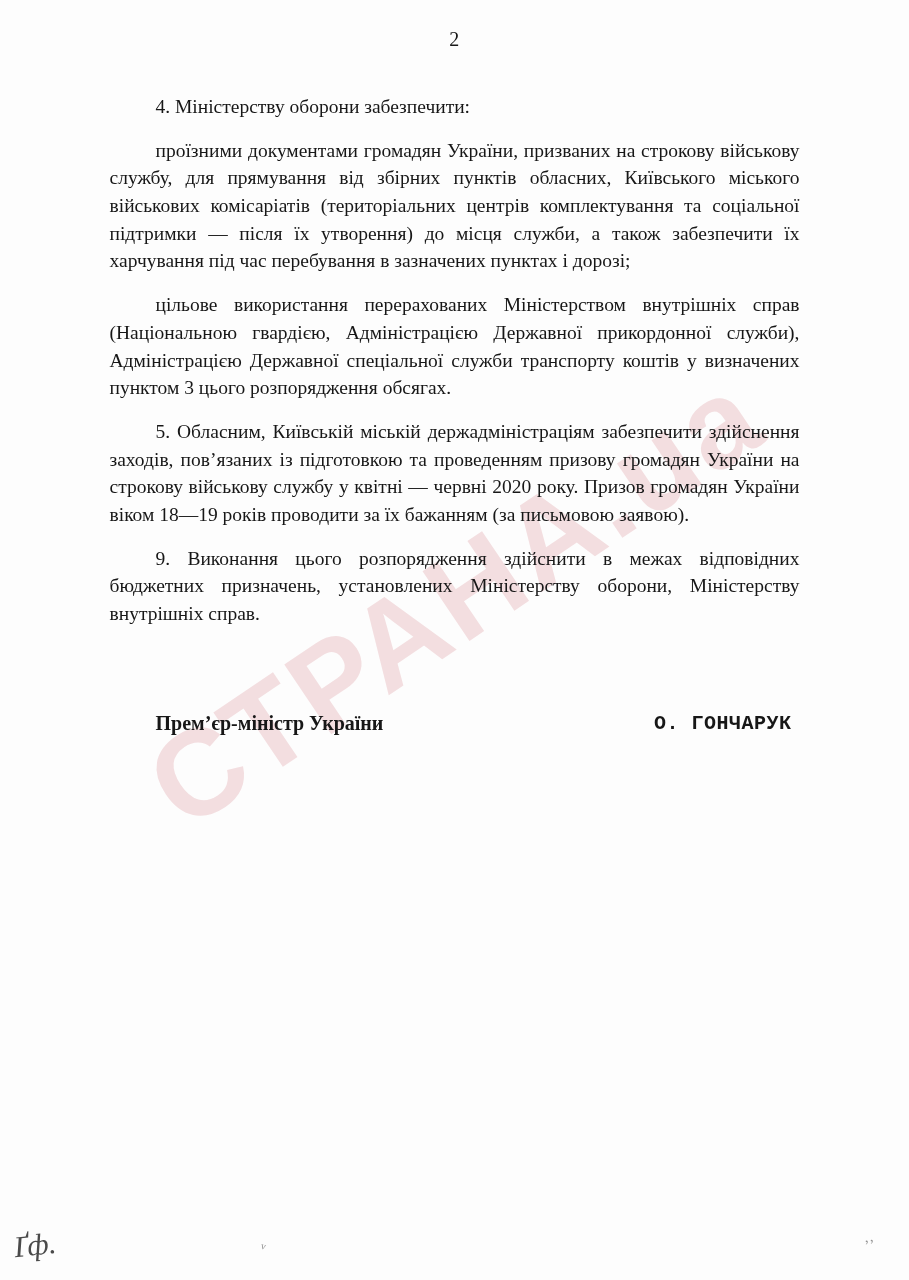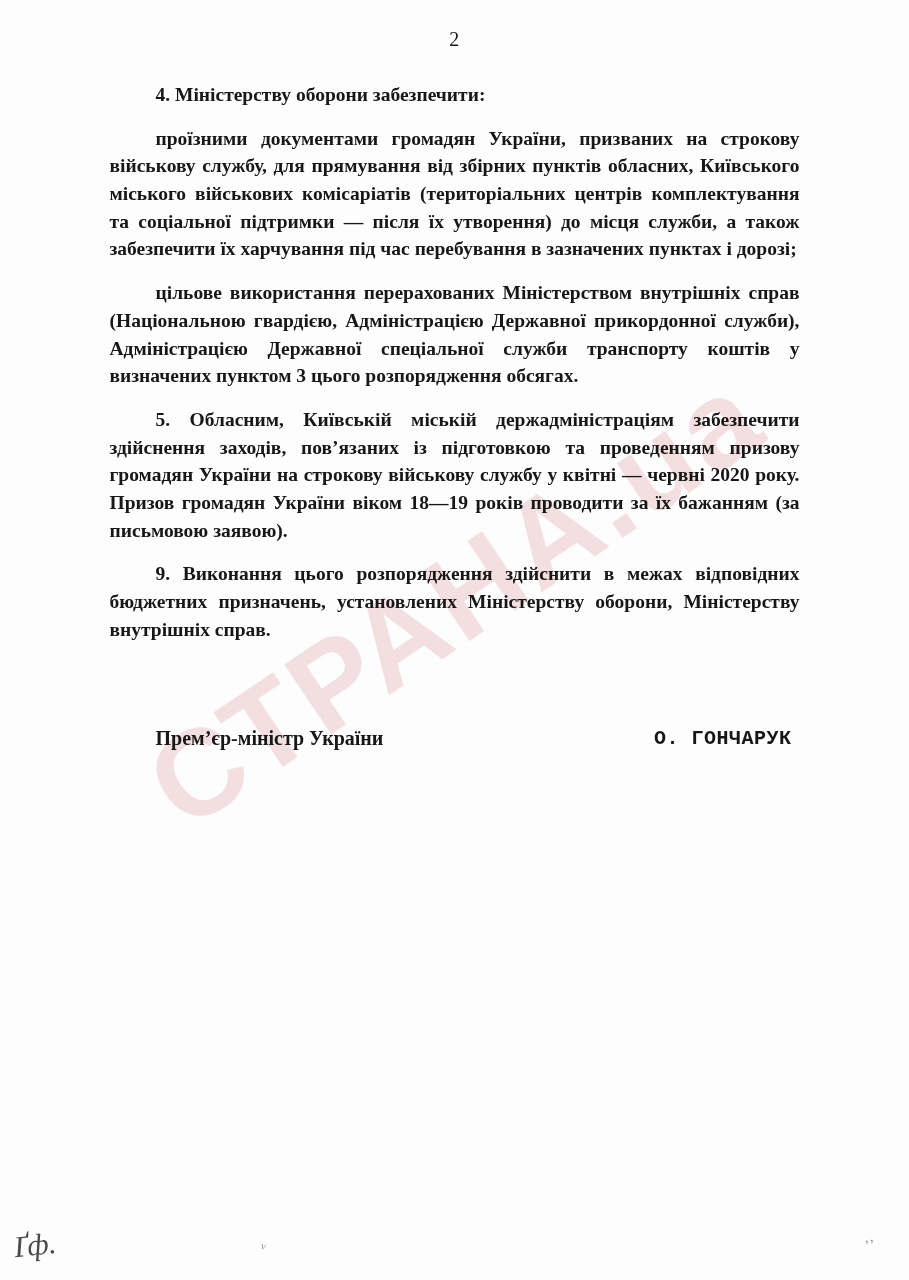--- a/index.html
+++ b/index.html
@@ -57,28 +57,27 @@
     letter-spacing: 0.5px;
   }
 
   .body-block {
     margin: 0 auto;
     width: 690px;
     padding-top: 30px;
   }
 
   p.para {
-    margin: 0 0 16px 0;
+    margin: 12px 0 16px 0;
     text-align: justify;
     text-justify: inter-word;
     font-size: 19.5px;
     line-height: 1.42;
     text-indent: 46px;
     hyphens: none;
-    font-weight: bold;
   }
 
   
   .signature-row {
     margin: 0 auto;
     width: 690px;
     padding-top: 68px;
     display: flex;
     justify-content: space-between;
     align-items: center;

